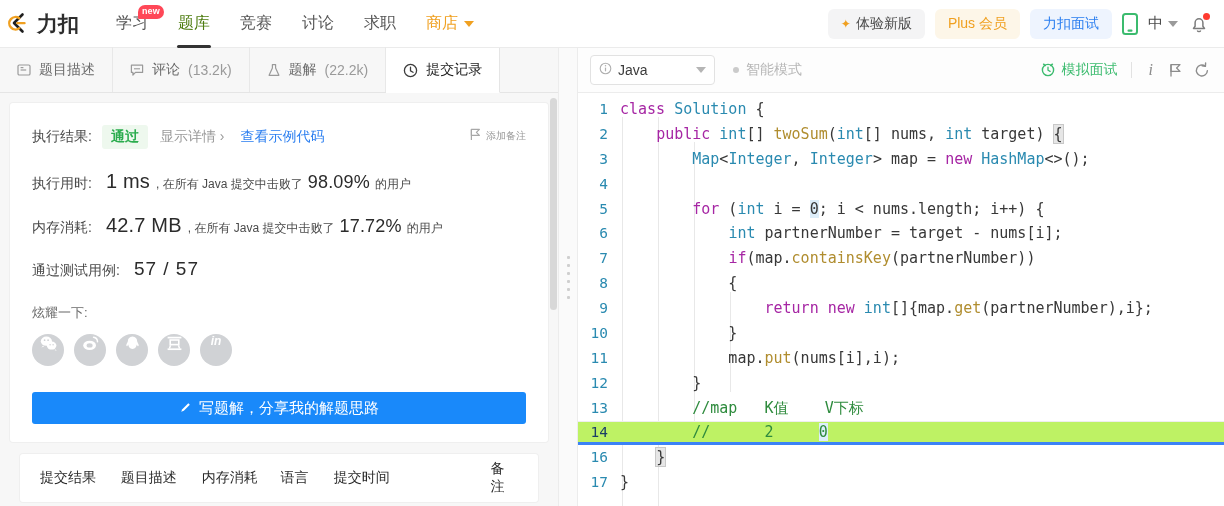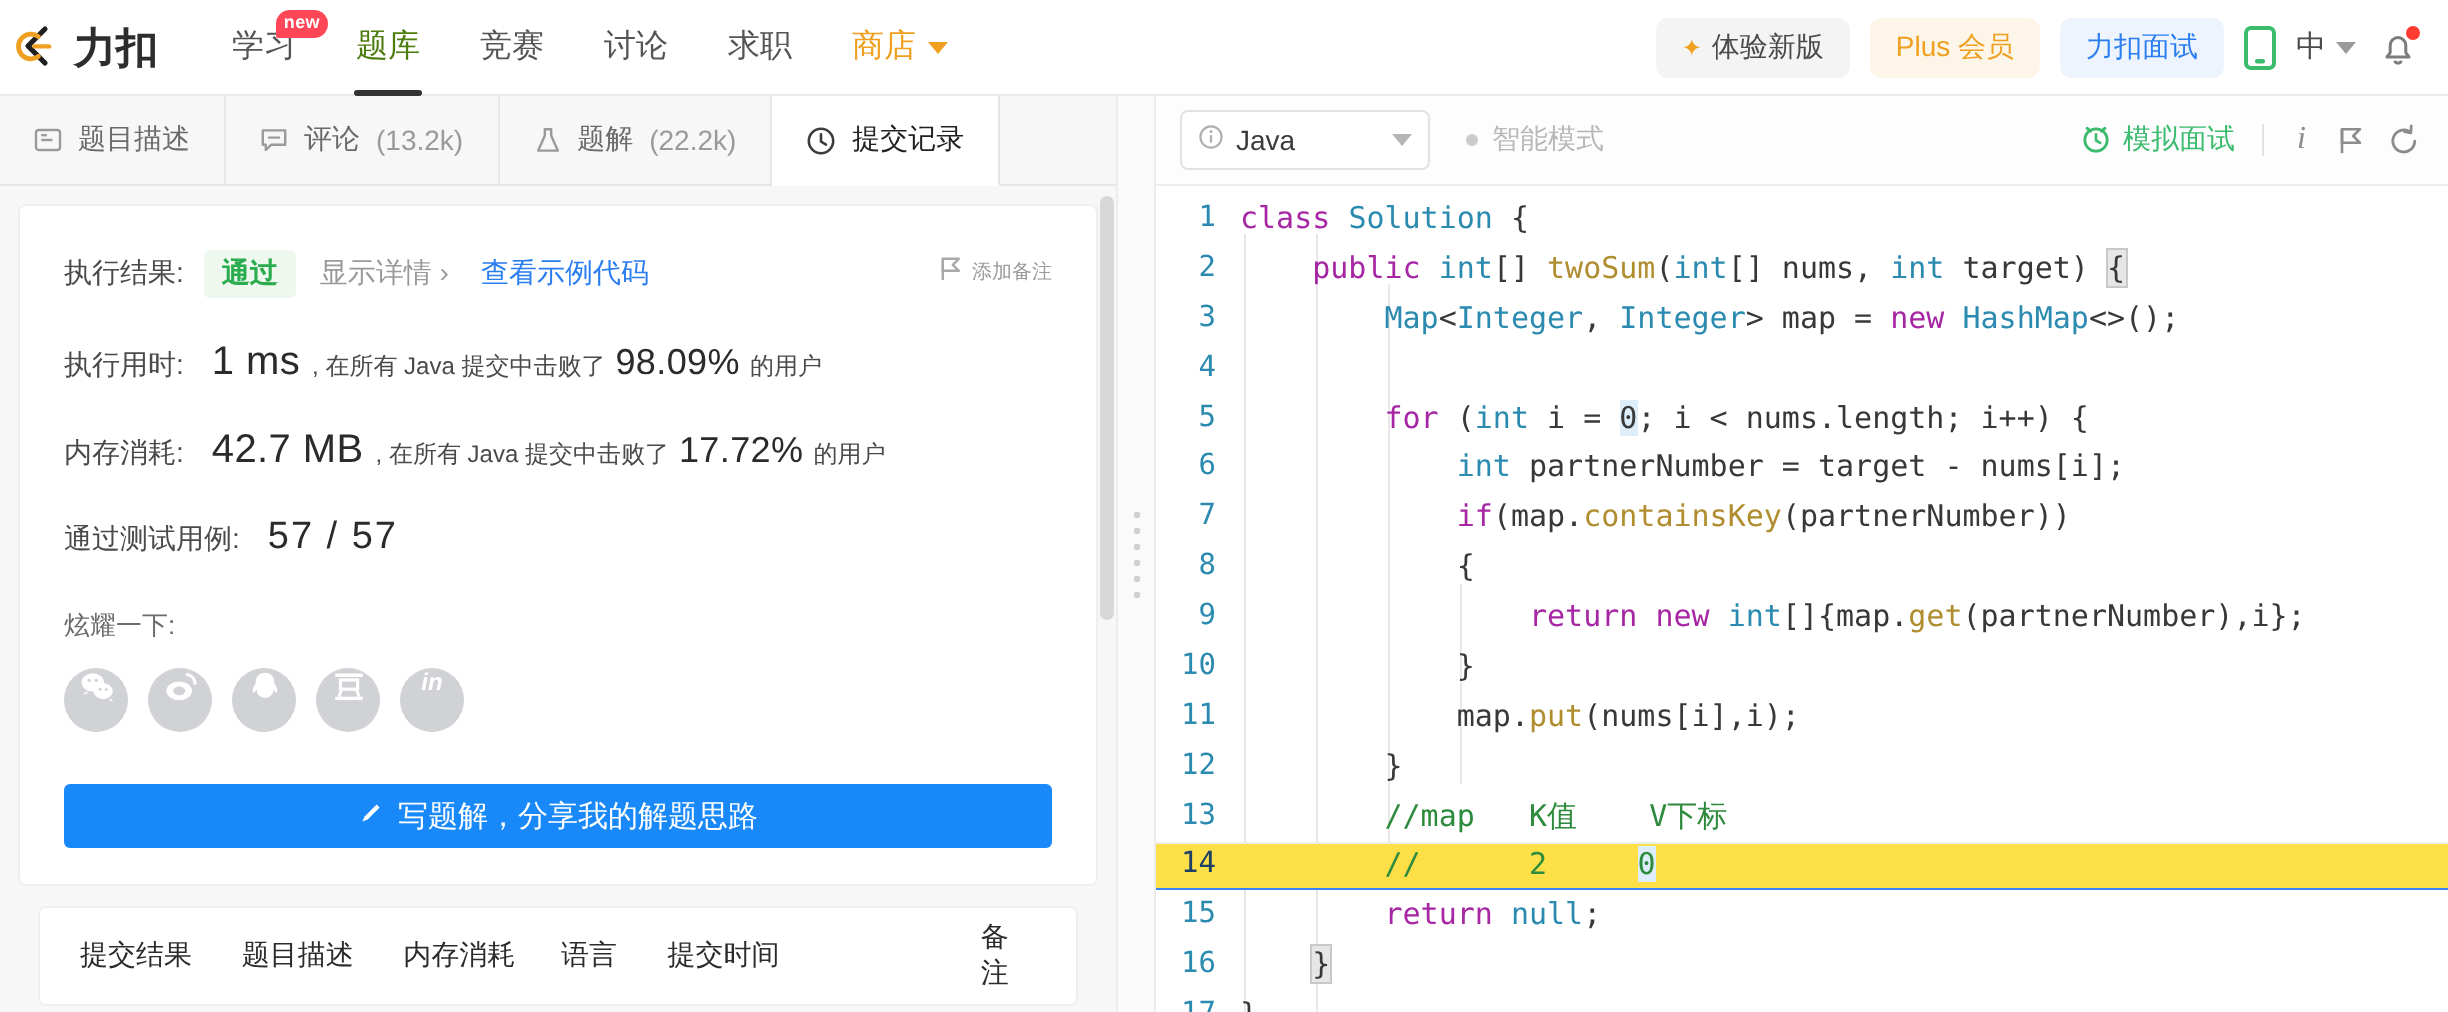--- a/index.html
+++ b/index.html
@@ -170,21 +170,21 @@
   .tool { color: #8c8c8c; cursor: pointer; display: flex; align-items: center; }
   .tool.info { font-style: italic; font-family: "Liberation Serif", serif; font-size: 16px; padding: 0 4px; }
 
   
   .code {
     flex: 1; overflow: hidden; position: relative;
     font-family: "DejaVu Sans Mono", monospace; font-size: 15px; line-height: 24.9px;
     padding-top: 4px;
   }
   .cline { display: flex; height: 24.9px; align-items: center; position: relative; }
-  .cline.cur { background: #fde047; border-top: 1px solid #eeeeee; border-bottom: 1px solid #3b82f6; align-items: flex-end; }
+  .cline.cur { background: #bef264; border-top: 1px solid #eeeeee; border-bottom: 3px solid #3b82f6; }
   .ln {
     width: 42px; text-align: right; padding-right: 12px; flex: none;
     color: #2a8ab0; font-size: 14.5px; user-select: none;
   }
   .cline.cur .ln { color: #1c3f66; }
   .ctext { white-space: pre; color: #383838; }
 
   .kw   { color: #a626a4; }          
   .typ  { color: #2a8ab0; }          
   .fn   { color: #b08d2f; }          
@@ -534,24 +534,20 @@
       </div>
       <div class="cline">
         <span class="ln">13</span>
         <span class="ctext cmt">        //map   K值    V下标</span>
       </div>
       <div class="cline cur">
         <span class="ln">14</span>
         <span class="ctext cmt">        //      2     <span class="num" style="color:#2e8b3d">0</span></span>
       </div>
       <div class="cline">
-        <span class="ln">15</span>
-        <span class="ctext">        <span class="kw">return</span> <span class="typ">null</span>;</span>
-      </div>
-      <div class="cline">
         <span class="ln">16</span>
         <span class="ctext">    <span class="brc-hl">}</span></span>
       </div>
       <div class="cline">
         <span class="ln">17</span>
         <span class="ctext">}</span>
       </div>
     </div>
   </div>
 </div>

